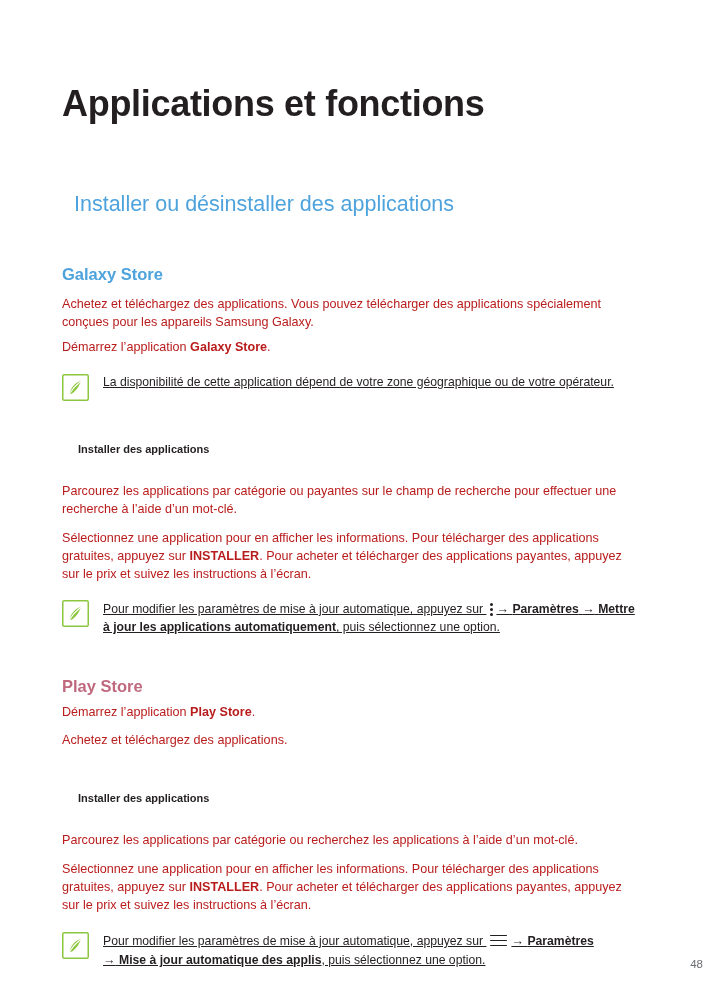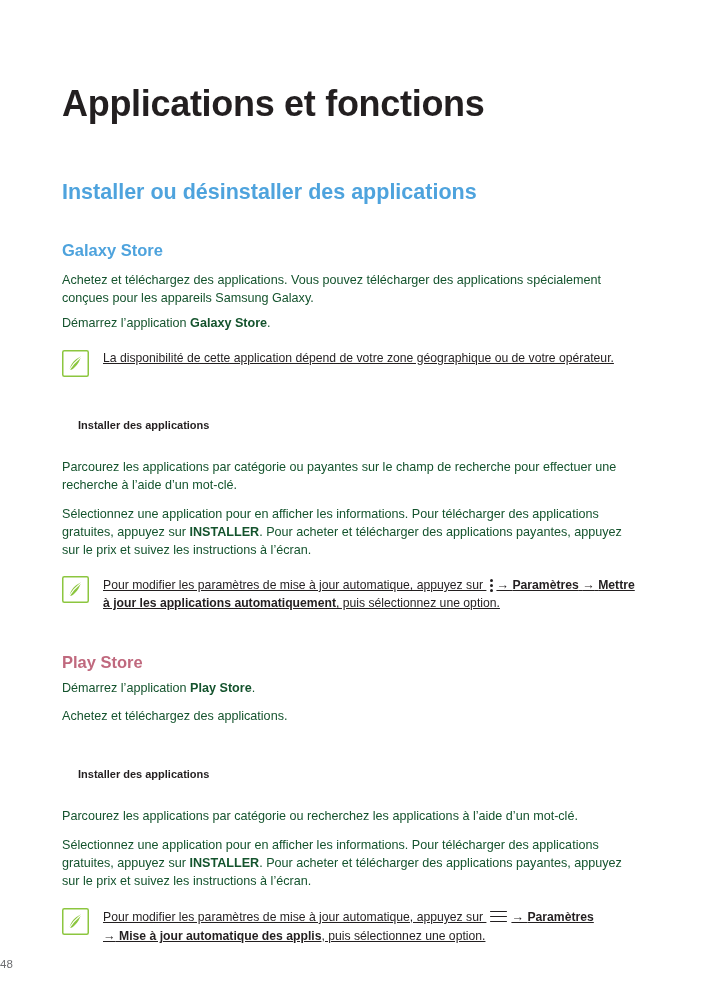--- a/index.html
+++ b/index.html
@@ -26,23 +26,23 @@
     font-size: 36px;
     font-weight: bold;
     color: #231f20;
     letter-spacing: -0.3px;
     margin: 0;
     padding-top: 84px;
     line-height: 1.1;
   }
   .section-title {
     font-size: 21.5px;
-    font-weight: bold;
+    font-weight: normal;
     color: #4ea3dd;
-    margin: 0;
+    margin: 12px;
     padding-top: 56px;
     line-height: 1.2;
   }
   .sub-blue {
     font-size: 16.5px;
     font-weight: bold;
     color: #4ea3dd;
     margin: 0;
     padding-top: 36px;
     line-height: 1.2;
@@ -59,21 +59,21 @@
     font-size: 11px;
     font-weight: bold;
     color: #231f20;
     margin: 16px;
     padding-top: 26px;
     line-height: 1.2;
   }
   p.body {
     font-size: 12.6px;
     line-height: 1.42;
-    color: #14532d;
+    color: #b91c1c;
     margin: 0;
     padding-top: 11px;
     max-width: 583px;
   }
   p.body.tight {
     padding-top: 7px;
   }
   p.body b {
     font-weight: bold;
   }
@@ -140,21 +140,21 @@
   }
   .glyph-hamburger i:last-child { margin-bottom: 0; }
   .arrow {
     font-size: 12.6px;
   }
   .page-number {
     position: absolute;
     left: 0;
     right: 0;
     bottom: 24px;
-    text-align: left;
+    text-align: right;
     font-size: 11.5px;
     color: #6d6e71;
   }
 </style>
 </head>
 <body>
 
 <div class="page">
 
   <h1 class="chapter-title">Applications et fonctions</h1>

